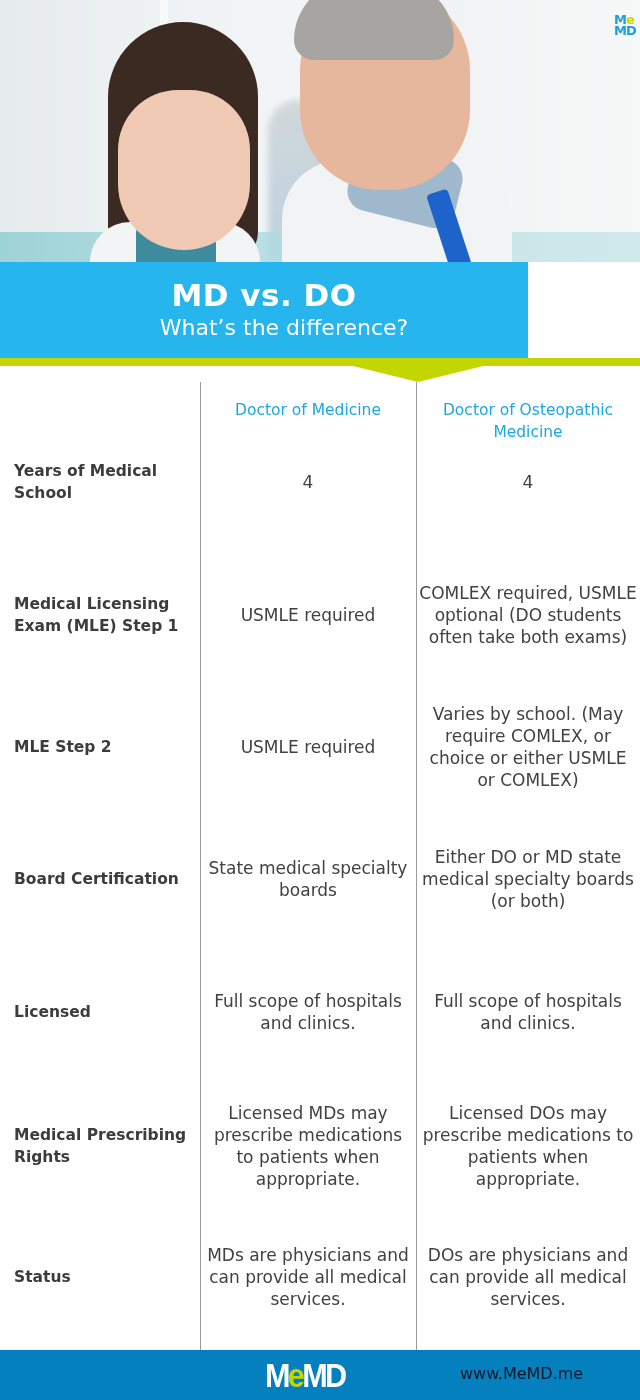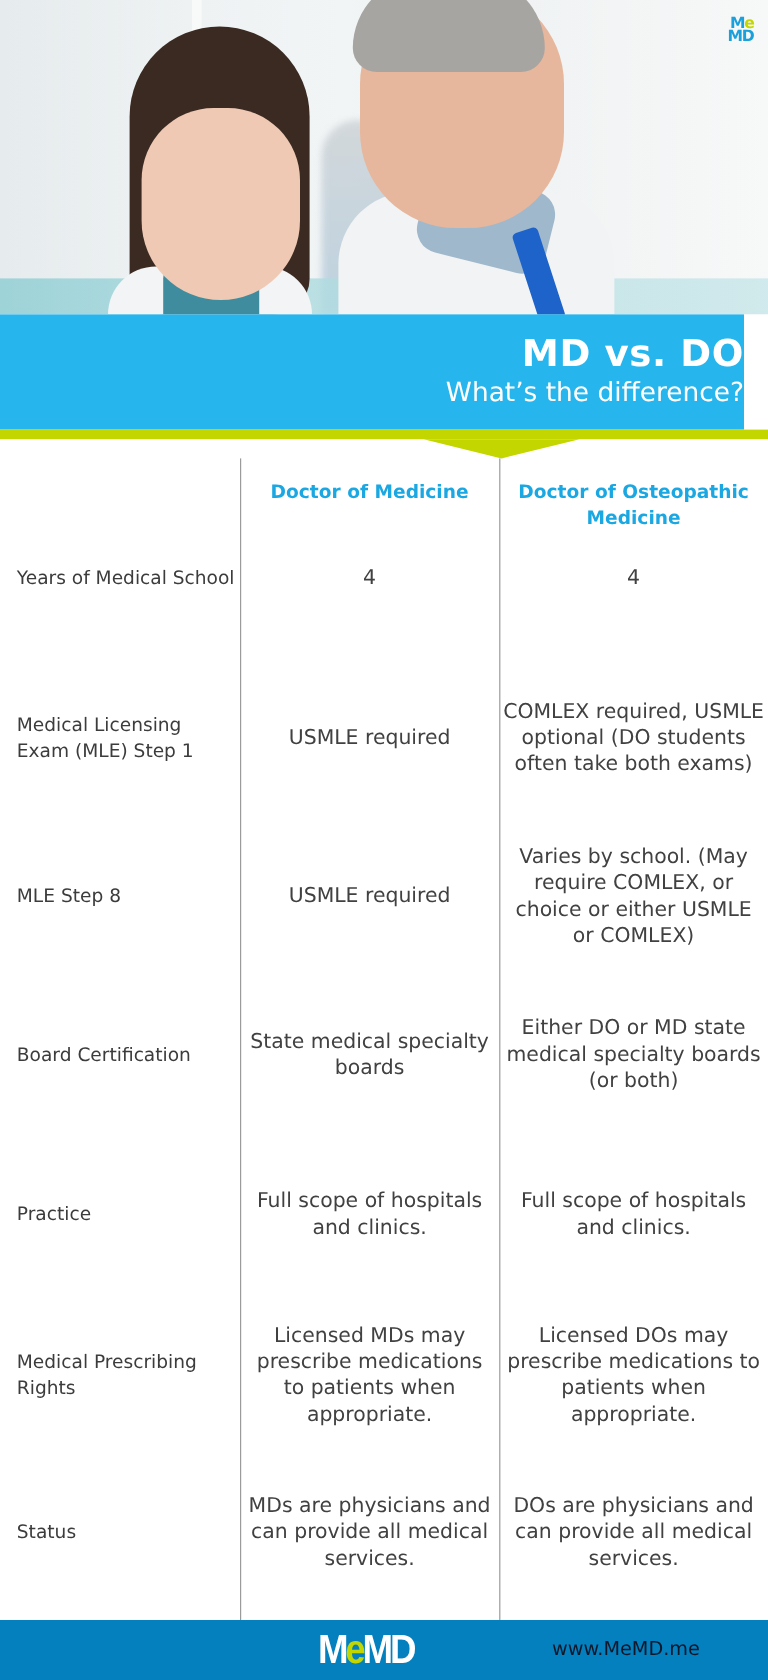--- a/index.html
+++ b/index.html
@@ -24,52 +24,52 @@
   .woman-collar { position: absolute; left: 136px; top: 222px; width: 80px; height: 40px; background: #3f8c9e; border-radius: 10px 10px 0 0; }
 
   
   .man-coat { position: absolute; left: 282px; top: 160px; width: 230px; height: 120px; border-radius: 60px 60px 0 0; background: #f1f3f4; }
   .man-shirt { position: absolute; left: 350px; top: 150px; width: 110px; height: 70px; background: #9fb8cc; border-radius: 20px; transform: rotate(14deg); }
   .man-tie { position: absolute; left: 438px; top: 190px; width: 22px; height: 80px; background: #1e63c9; transform: rotate(-18deg); border-radius: 4px; }
   .man-head { position: absolute; left: 300px; top: -10px; width: 170px; height: 200px; border-radius: 80px 80px 80px 80px; background: #e6b79d; }
   .man-hair { position: absolute; left: 294px; top: -20px; width: 160px; height: 80px; border-radius: 60px 60px 20px 20px; background: #a7a5a2; }
 
   .corner-logo {
-    position: absolute; right: 12px; top: 14px; width: 26px; line-height: 11px;
-    font-weight: bold; font-size: 13px; color: #1aa0db; text-align: right; letter-spacing: -1px;
+    position: absolute; right: 0; top: 14px; width: 26px; line-height: 11px;
+    font-weight: bold; font-size: 13px; color: #1aa0db; text-align: left; letter-spacing: -1px;
   }
   .corner-logo .e { color: #c4d600; }
 
   
   .banner {
-    position: absolute; left: 0; top: 262px; width: 620px; height: 96px;
-    background: rgba(29, 178, 236, 0.96); text-align: right; color: #ffffff;
+    position: absolute; left: 0; top: 262px; width: 528px; height: 96px;
+    background: rgba(29, 178, 236, 0.96); text-align: center; color: #ffffff;
   }
   .banner .title { font-size: 31px; font-weight: bold; margin-top: 15px; letter-spacing: 0.5px; }
   .banner .subtitle { font-size: 22px; margin-top: 2px; padding-left: 40px; }
 
   
   .green-bar { position: absolute; left: 0; top: 358px; width: 640px; height: 8px; background: #c4d600; }
   .chevron {
     position: absolute; left: 353px; top: 366px; width: 0; height: 0;
     border-left: 65px solid transparent; border-right: 65px solid transparent;
     border-top: 16px solid #c4d600;
   }
 
   
   .divider { position: absolute; top: 382px; width: 1px; height: 968px; background: #9b9b9b; }
   .divider.d1 { left: 200px; }
   .divider.d2 { left: 416px; }
 
-  .col-head { position: absolute; color: #1ba7e2; font-weight: bold; font-size: 15.5px; text-align: center; line-height: 22px; }
+  .col-head { position: absolute; color: #1ba7e2; font-weight: normal; font-size: 15.5px; text-align: center; line-height: 22px; }
   .col-head.md { left: 200px; width: 216px; top: 399px; }
   .col-head.do { left: 416px; width: 224px; top: 399px; }
 
   .row { position: absolute; left: 0; width: 640px; }
-  .row .label { position: absolute; left: 14px; width: 182px; font-weight: normal; font-size: 15.5px; color: #3c3c3c; line-height: 22px; transform: translateY(-50%); }
+  .row .label { position: absolute; left: 14px; width: 182px; font-weight: bold; font-size: 15.5px; color: #3c3c3c; line-height: 22px; transform: translateY(-50%); }
   .row .cell { position: absolute; text-align: center; font-size: 17px; color: #414141; line-height: 22px; transform: translateY(-50%); }
   .row .cell.md { left: 203px; width: 210px; }
   .row .cell.do { left: 419px; width: 218px; }
 
   
   .footer { position: absolute; left: 0; top: 1350px; width: 640px; height: 50px; background: #0480be; }
   .footer .logo {
     position: absolute; left: 265px; top: 6px; font-size: 34px; font-weight: bold;
     color: #ffffff; letter-spacing: -3px; font-family: "Liberation Sans", sans-serif; transform: scaleX(0.9); transform-origin: left center;
   }
@@ -122,33 +122,33 @@
     <div class="cell do">4</div>
   </div>
 
   <div class="row" style="top:615px;">
     <div class="label">Medical Licensing Exam (MLE) Step 1</div>
     <div class="cell md">USMLE required</div>
     <div class="cell do">COMLEX required, USMLE optional (DO students often take both exams)</div>
   </div>
 
   <div class="row" style="top:747px;">
-    <div class="label">MLE Step 8</div>
+    <div class="label">MLE Step 2</div>
     <div class="cell md">USMLE required</div>
     <div class="cell do">Varies by school. (May require COMLEX, or choice or either USMLE or COMLEX)</div>
   </div>
 
   <div class="row" style="top:879px;">
     <div class="label">Board Certification</div>
     <div class="cell md">State medical specialty boards</div>
     <div class="cell do">Either DO or MD state medical specialty boards (or both)</div>
   </div>
 
   <div class="row" style="top:1012px;">
-    <div class="label">Practice</div>
+    <div class="label">Licensed</div>
     <div class="cell md">Full scope of hospitals and clinics.</div>
     <div class="cell do">Full scope of hospitals and clinics.</div>
   </div>
 
   <div class="row" style="top:1146px;">
     <div class="label">Medical Prescribing Rights</div>
     <div class="cell md">Licensed MDs may prescribe medications to patients when appropriate.</div>
     <div class="cell do">Licensed DOs may prescribe medications to patients when appropriate.</div>
   </div>
 

